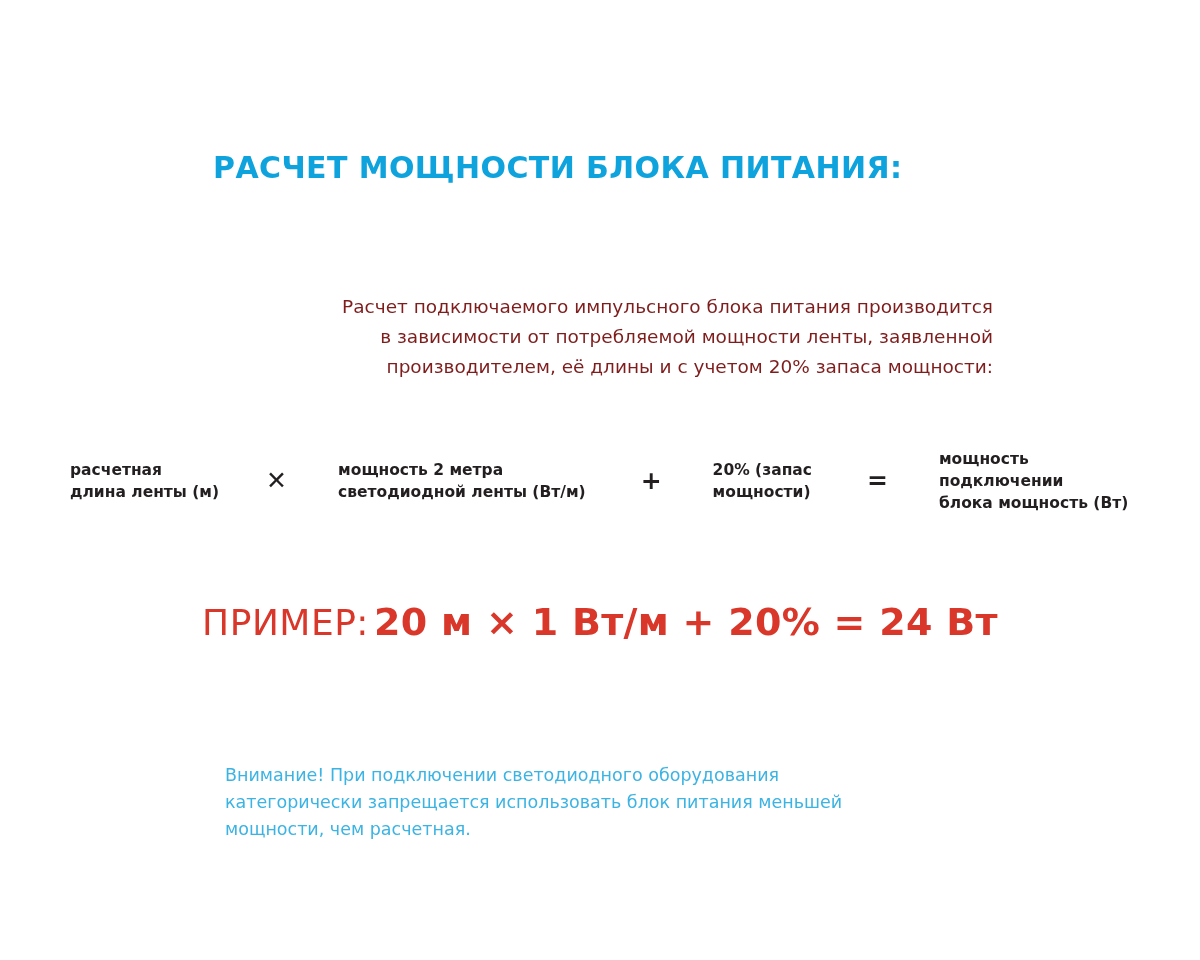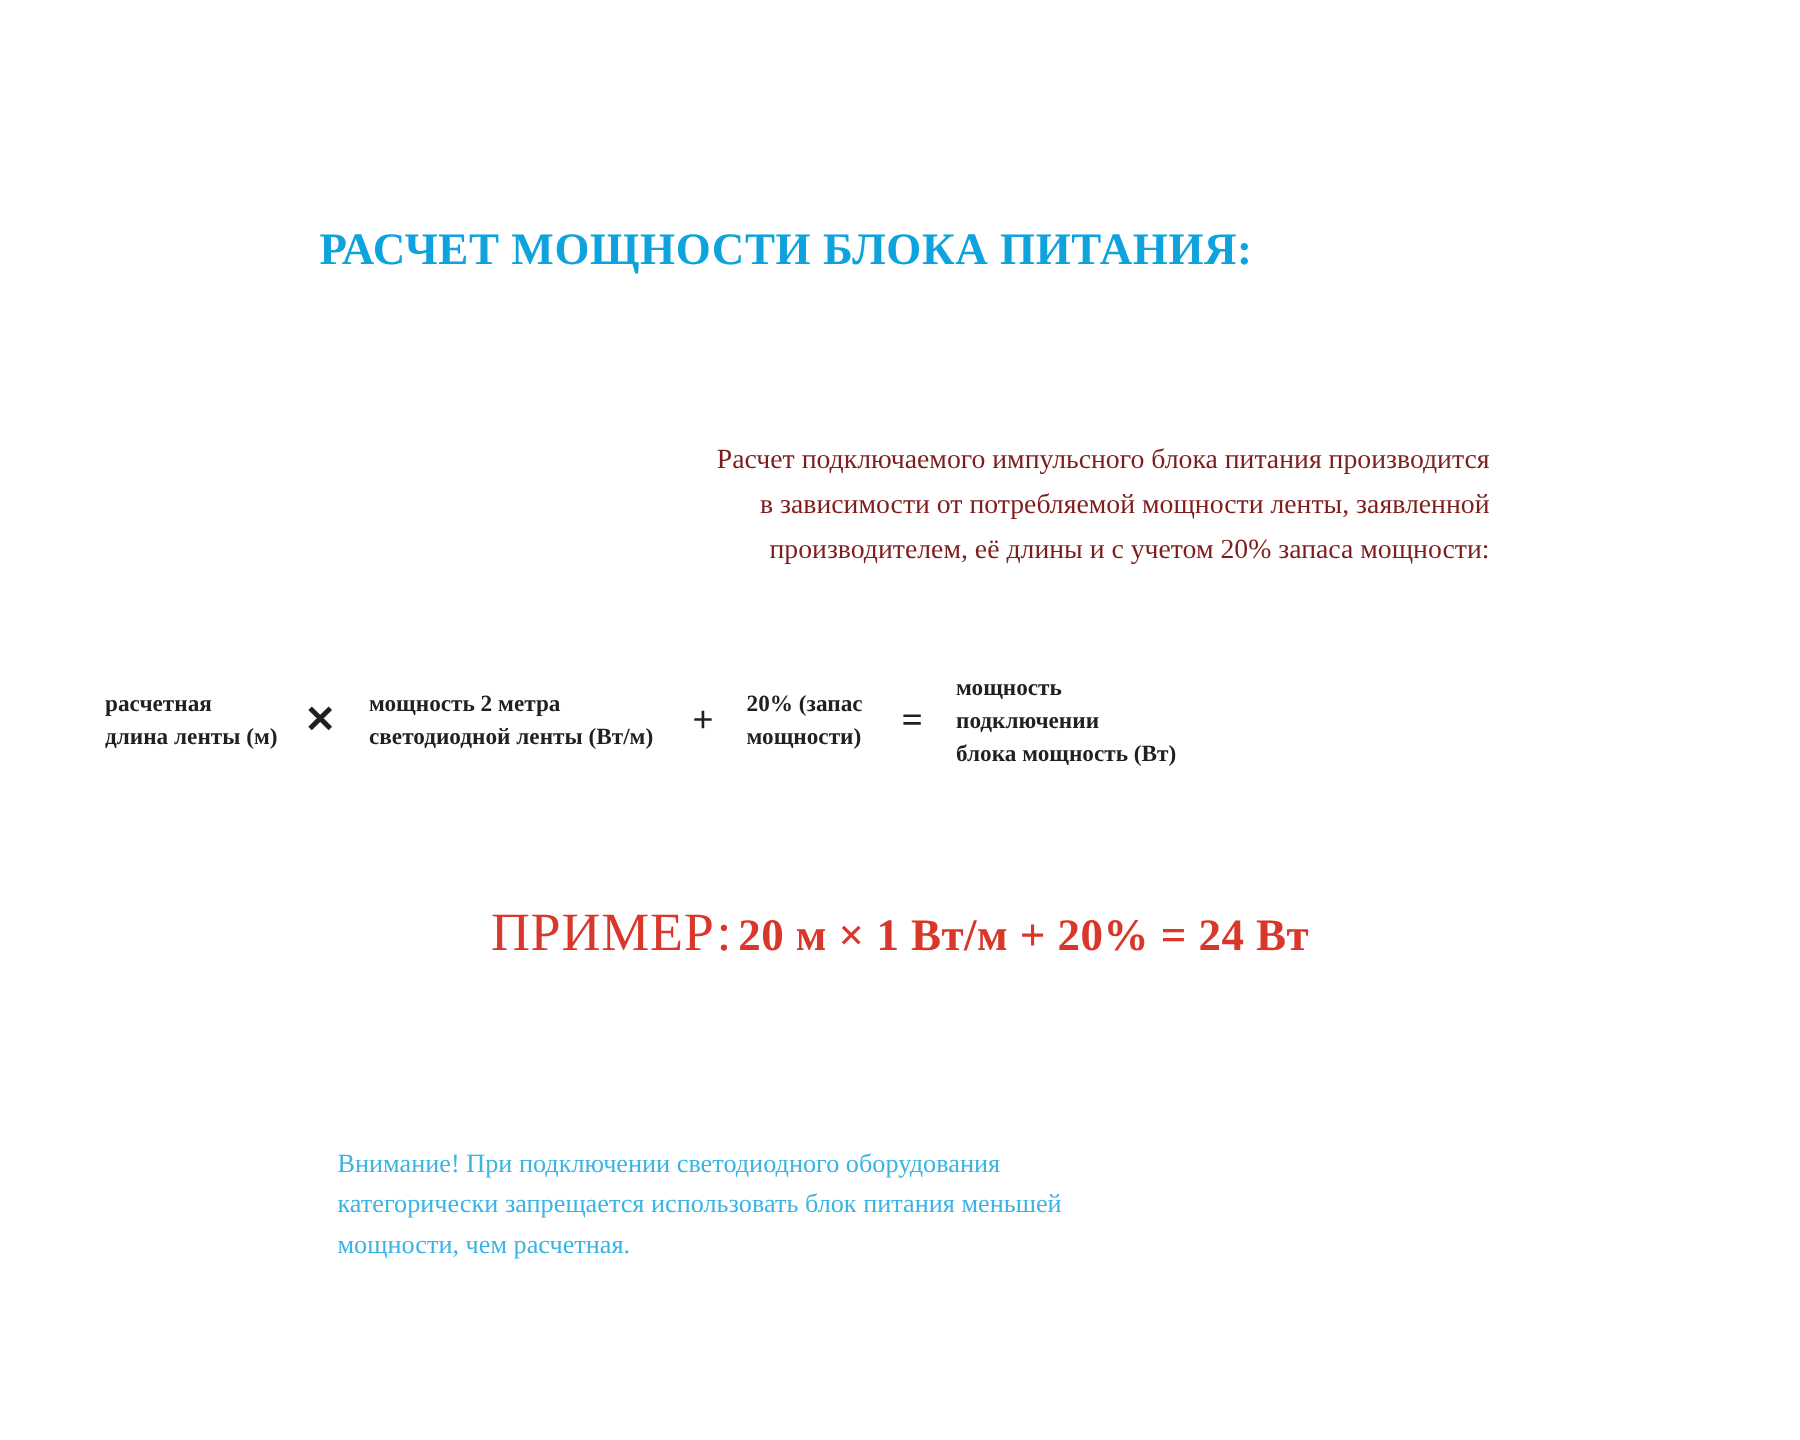--- a/index.html
+++ b/index.html
@@ -13,21 +13,20 @@
     font-family: "DejaVu Sans", "Liberation Sans", sans-serif;
     color: #231f20;
     overflow: hidden;
   }
 
   .page {
     position: relative;
     width: 1200px;
     height: 960px;
     box-sizing: border-box;
-    font-family: Liberation Serif, serif;
   }
 
   
   .title {
     position: absolute;
     left: 213px;
     top: 130px;
     font-size: 30px;
     font-weight: bold;
     letter-spacing: 0.4px;
@@ -50,20 +49,21 @@
 
   
   .formula {
     position: absolute;
     left: 70px;
     top: 448px;
     width: 1070px;
     display: flex;
     align-items: center;
     justify-content: flex-start;
+    gap: 29px;
   }
   .f-term {
     font-size: 15.5px;
     font-weight: bold;
     line-height: 22px;
     color: #231f20;
     white-space: nowrap;
   }
   .f-op {
     font-size: 25px;
@@ -85,21 +85,21 @@
     text-align: center;
     color: #d8372a;
     white-space: nowrap;
   }
   .example .ex-label {
     font-size: 36px;
     font-weight: normal;
     letter-spacing: 0.5px;
   }
   .example .ex-value {
-    font-size: 30px;
+    font-size: 38px;
     font-weight: bold;
     letter-spacing: 0.3px;
     margin-top: 44px;
   }
 
   
   .note {
     position: absolute;
     left: 225px;
     top: 762px;

